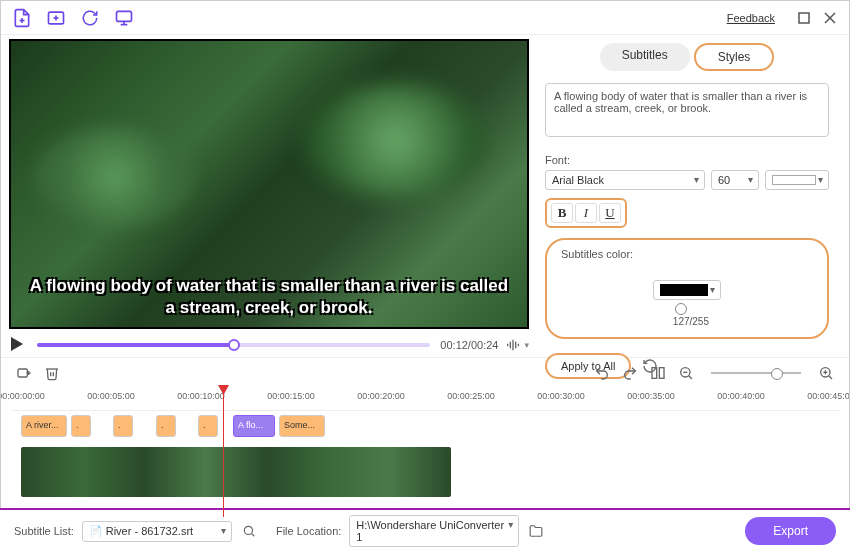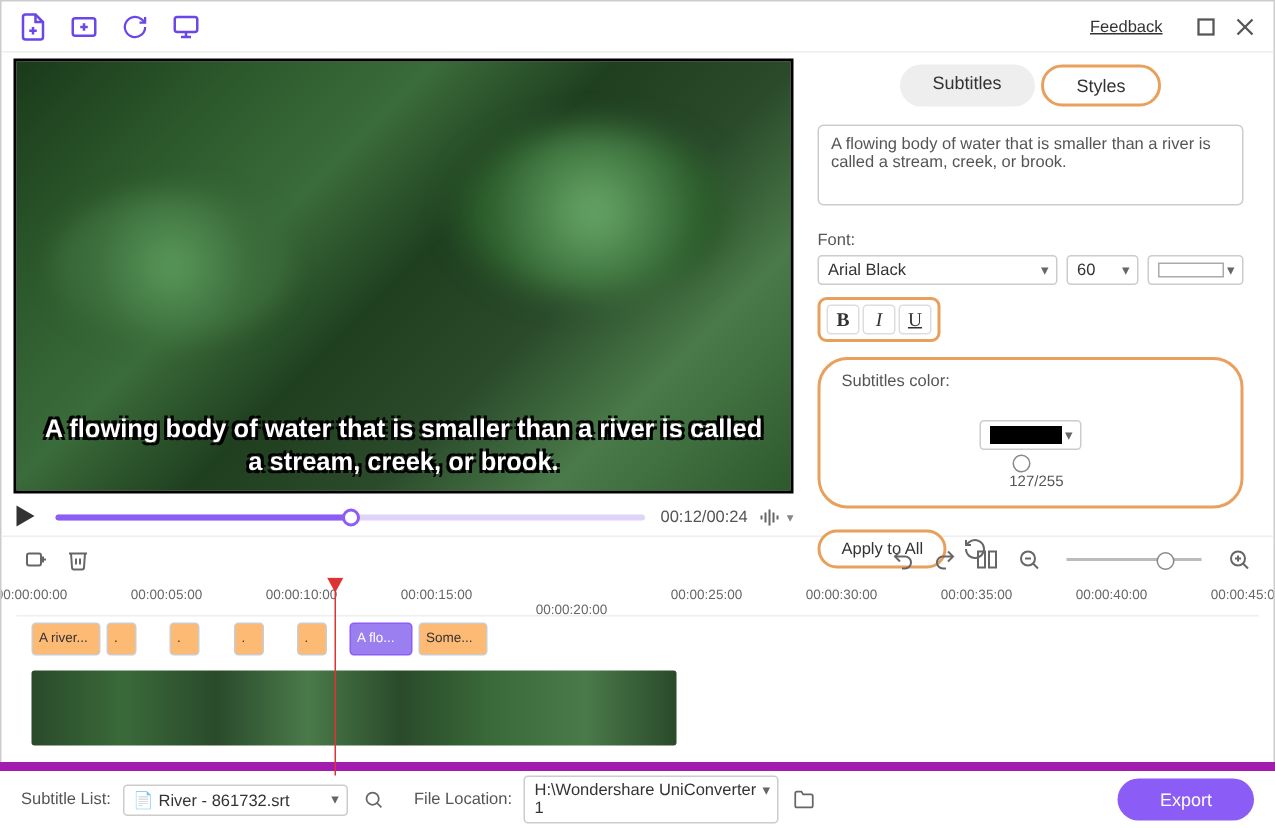--- a/index.html
+++ b/index.html
@@ -59,21 +59,21 @@
 .tick { position: absolute; top: 4px; font-size: 9px; color: #666; transform: translateX(-50%); }
 .playhead { position: absolute; top: 0; width: 1px; height: 130px; background: #d33; z-index: 5; }
 .playhead::before { content:''; position:absolute; top:-2px; left:-5px; width:11px; height:10px; background:#d33; clip-path: polygon(0 0,100% 0,50% 100%); }
 
 .clips { height: 28px; position: relative; margin-top: 2px; }
 .clip { position: absolute; top: 2px; height: 22px; border: 1px solid #ccc; border-radius: 3px; font-size: 9px; padding: 4px 4px 0; background: #fdba74; overflow: hidden; white-space: nowrap; }
 .clip.active { background: #9b7ff0; color: #fff; border-color: #8b5cf6; }
 
 .thumbs { height: 50px; margin: 6px 10px 0; width: 430px; background: linear-gradient(90deg,#2a4a2a,#3a6a3a,#2a4a2a,#4a7a4a,#2a4a2a,#3a6a3a,#4a7a4a,#2a4a2a); border-radius: 2px; }
 
-.footer { position: absolute; bottom: 0; left: 0; right: 0; height: 44px; display: flex; align-items: center; padding: 0 14px; gap: 8px; border-top: 6px solid #a21caf; background:#fff; }
+.footer { position: absolute; bottom: 0; left: 0; right: 0; height: 44px; display: flex; align-items: center; padding: 0 14px; gap: 8px; border-top: 2px solid #a21caf; background:#fff; }
 .foot-label { font-size: 11px; color: #555; }
 .foot-select { width: 150px; }
 .foot-icon { width: 18px; height: 18px; cursor: pointer; display:flex; align-items:center; justify-content:center; color:#666; }
 .export-btn { margin-left: auto; background: #8b5cf6; color: #fff; border: none; border-radius: 14px; padding: 7px 28px; font-size: 12px; cursor: pointer; }
 
 .timeline-wrap { position: relative; padding: 0 10px; }
 </style>
 </head>
 <body>
 
@@ -242,21 +242,21 @@
       </svg>
     </div>
 </div>
 
 <div class="timeline-wrap">
   <div class="ruler" id="ruler">
       <span class="tick" style="left: 10px;">00:00:00:00</span>
       <span class="tick" style="left: 100px;">00:00:05:00</span>
       <span class="tick" style="left: 190px;">00:00:10:00</span>
       <span class="tick" style="left: 280px;">00:00:15:00</span>
-      <span class="tick" style="left: 370px; margin-top: 10px;">00:00:20:00</span>
+      <span class="tick" style="left: 370px;">00:00:20:00</span>
       <span class="tick" style="left: 460px;">00:00:25:00</span>
       <span class="tick" style="left: 550px;">00:00:30:00</span>
       <span class="tick" style="left: 640px;">00:00:35:00</span>
       <span class="tick" style="left: 730px;">00:00:40:00</span>
       <span class="tick" style="left: 820px;">00:00:45:00</span>
     </div>
   <div class="playhead" style="left:222px"></div>
   <div class="clips" id="clips">
       <div class="clip" style="left: 10px; width: 46px;">A river...</div>
       <div class="clip" style="left: 60px; width: 20px;">.</div>

